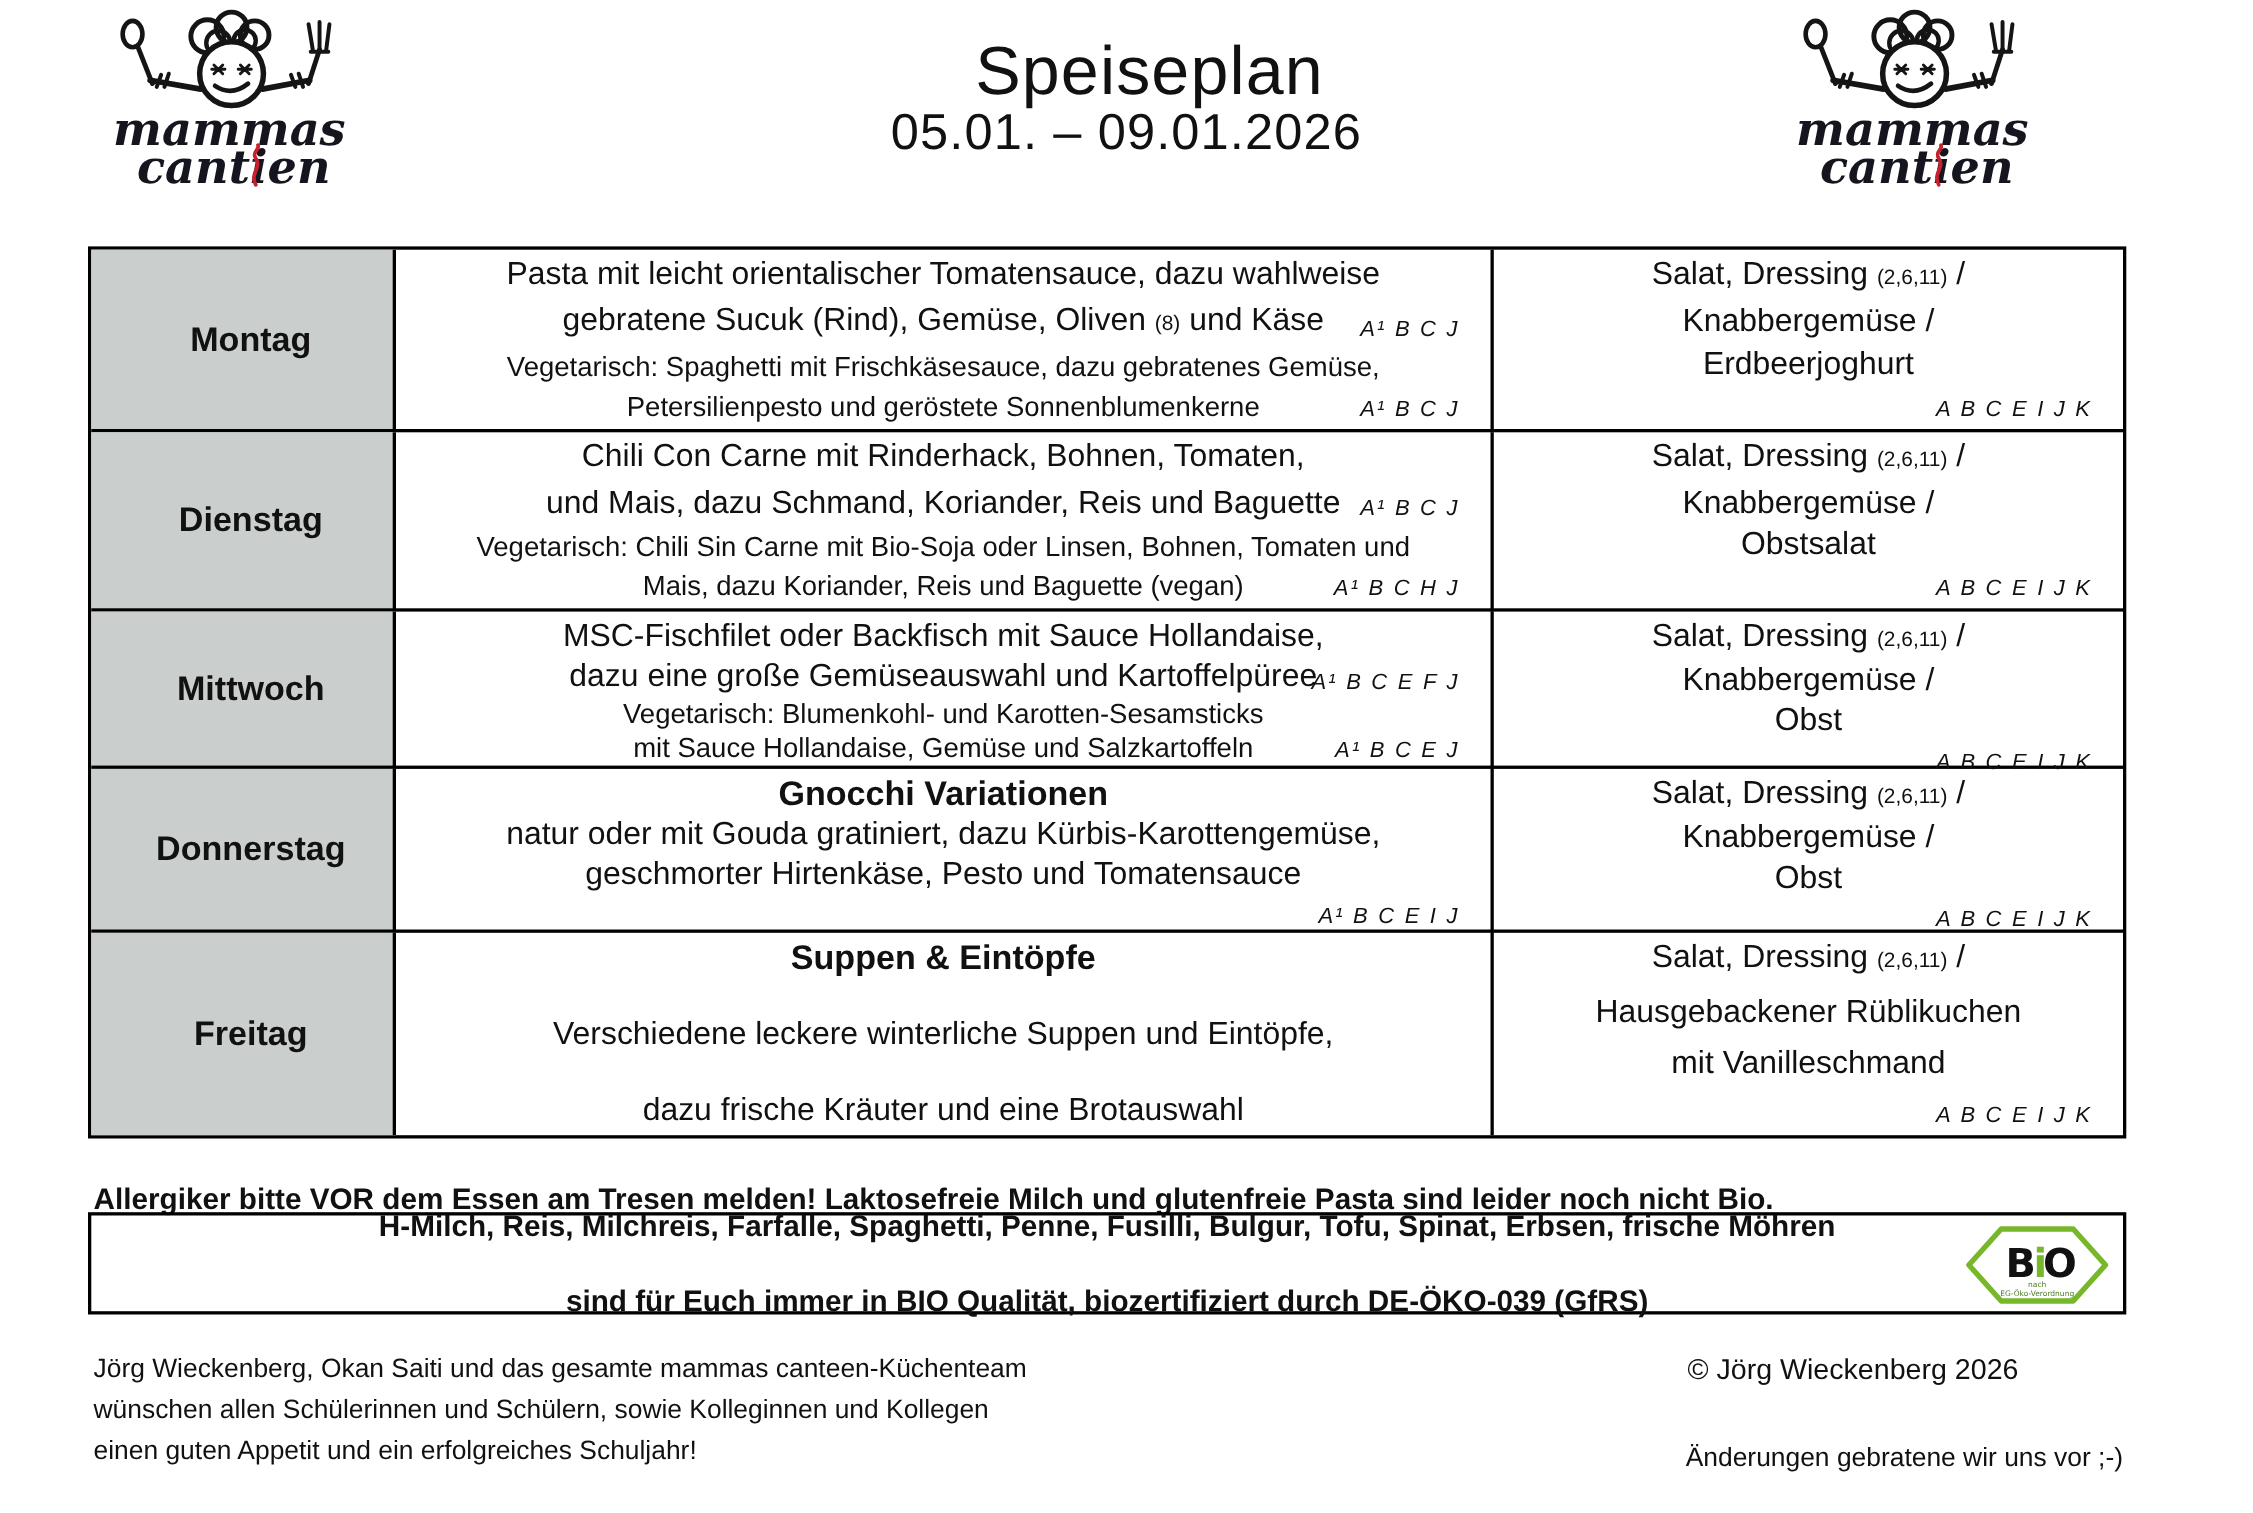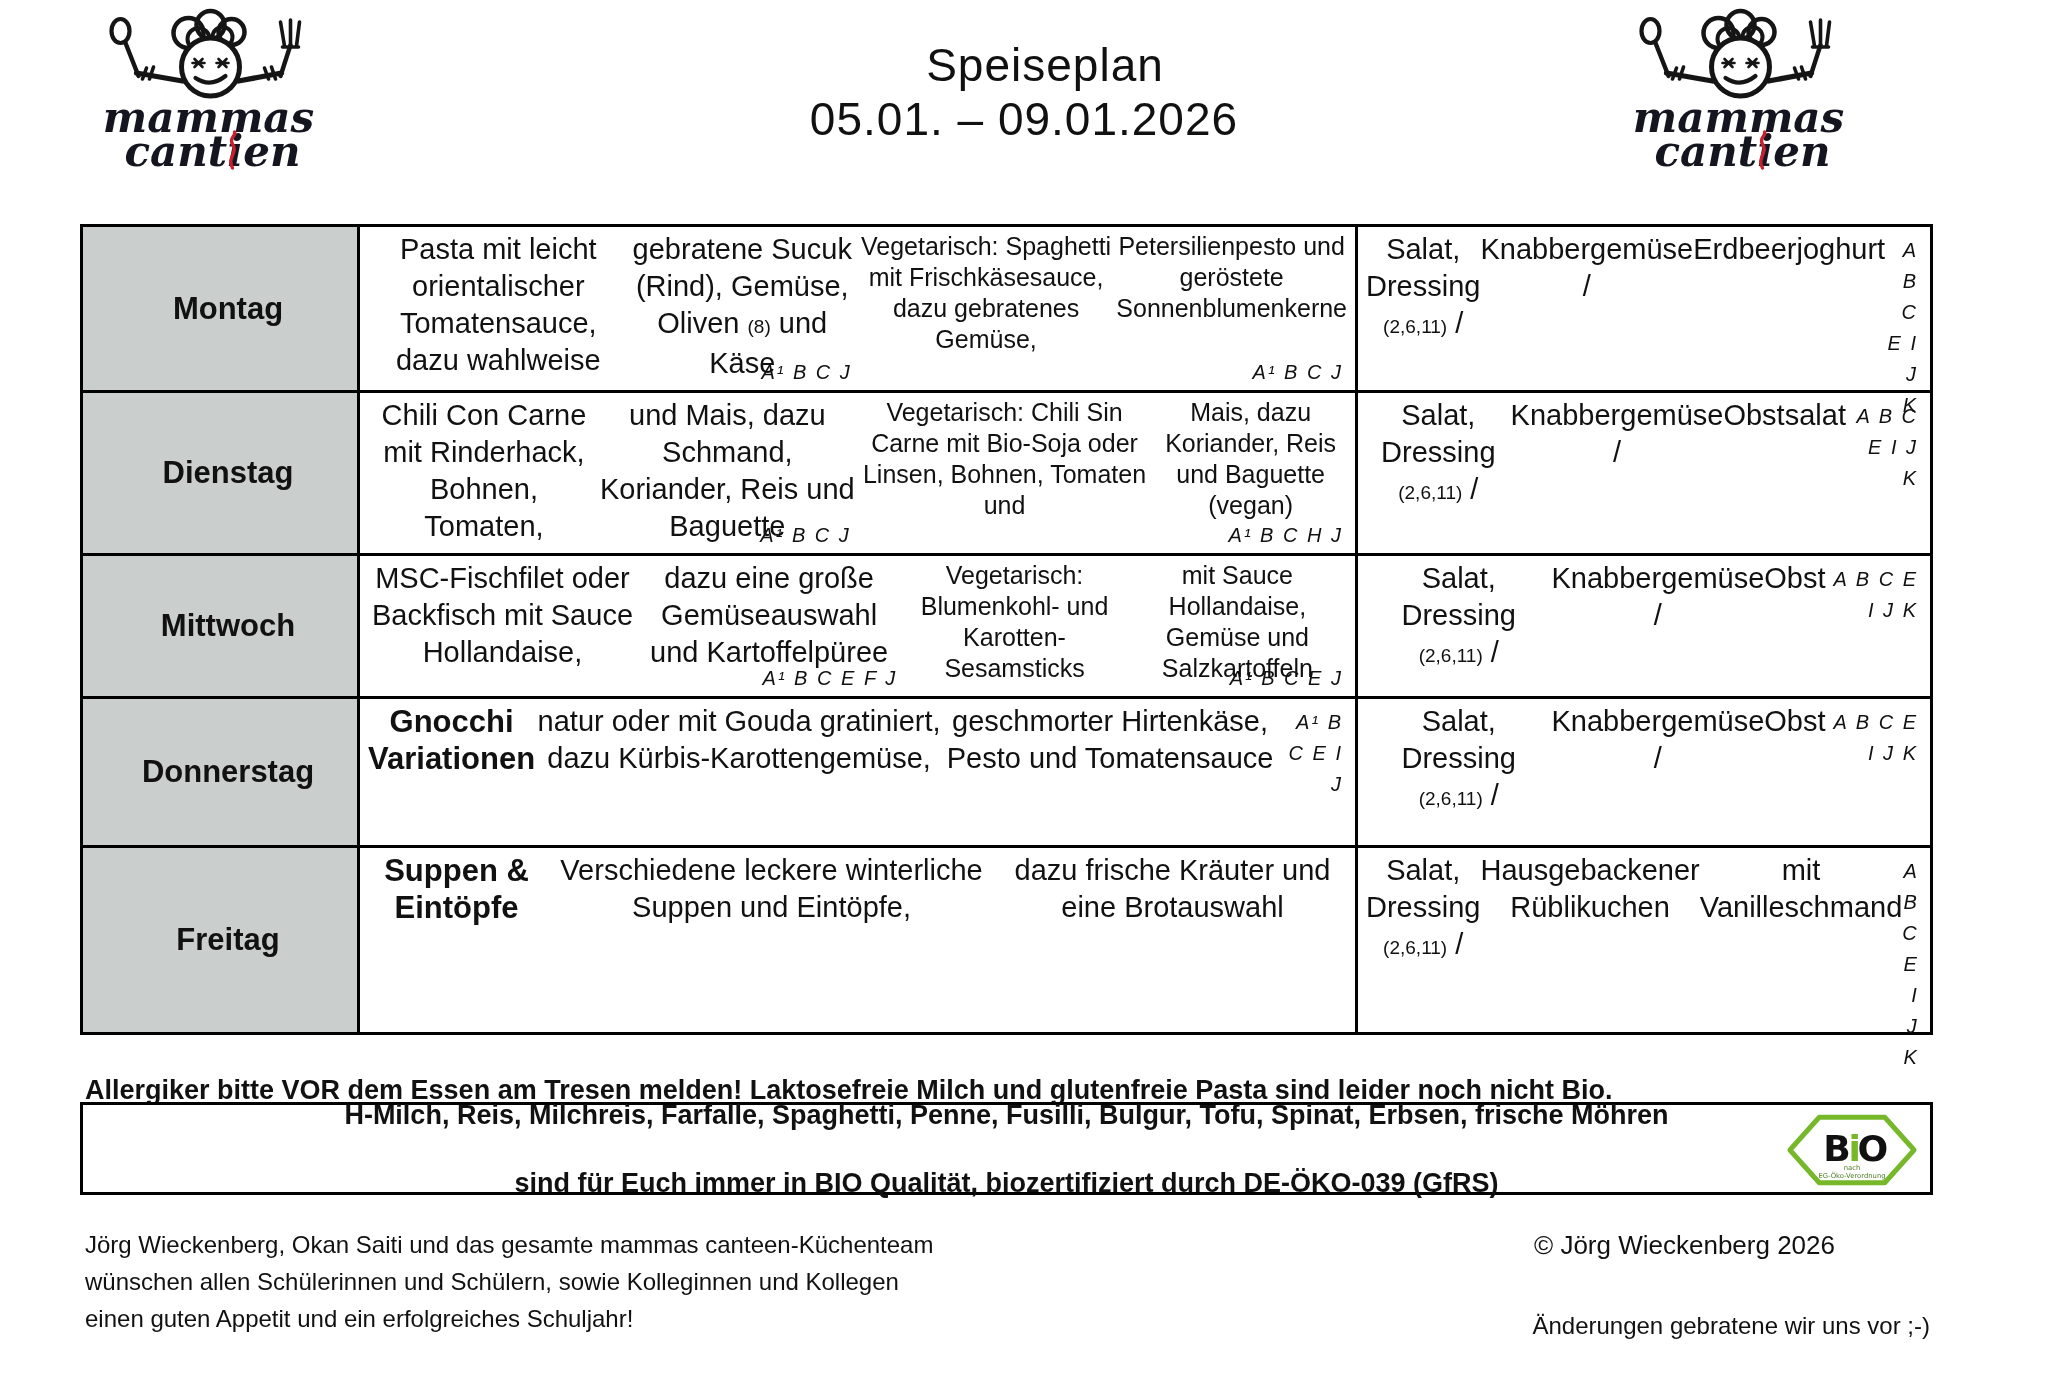--- a/index.html
+++ b/index.html
@@ -4,40 +4,40 @@
 <style>
   * { margin:0; padding:0; box-sizing:border-box; }
   body {
     width:2048px; height:1375px; position:relative; background:#fff;
     font-family:"Liberation Sans", sans-serif; color:#111; overflow:hidden;
   }
   .logo { position:absolute; top:6px; width:240px; height:168px; }
   .logo-left  { left:86px; }
   .logo-right { left:1616px; }
   .title-block { position:absolute; left:0; top:38px; width:2048px; text-align:center; }
-  .title-block .t1 { font-size:46px; line-height:54px; letter-spacing:1px;margin-left:42px; }
+  .title-block .t1 { font-size:62px; line-height:54px; letter-spacing:1px;margin-left:42px; }
   .title-block .t2 { font-size:46px; line-height:54px; letter-spacing:1px; }
 
   .menu-table {
     position:absolute; left:80px; top:224px; width:1853px;
     display:grid;
     grid-template-columns:277px 998px 572px;
     grid-template-rows:166px 163px 143px 149px 184px;
     border:3px solid #000;
   }
   .cell { border-right:3px solid #000; border-bottom:3px solid #000; position:relative;padding-left:16px; }
   .cell.col3 { border-right:none; }
   .cell.rowlast { border-bottom:none; }
   .day {
     background:#cacecc; display:flex; align-items:center; justify-content:center;
     font-weight:bold; font-size:31px;
   }
   .main, .sides {
-    display:flex; flex-direction:row; justify-content:flex-start;
-    text-align:center; padding:4px 8px;
+    display:flex; flex-direction:column; justify-content:space-between;
+    text-align:center; padding:4px 24px;
   }
   .main  { font-size:29px; }
   .sides { font-size:29px; }
   .line  { line-height:37px; position:relative; }
   .line.veg { font-size:25px; line-height:31px; }
   .line.boldtitle { font-weight:bold; font-size:31px; }
   .small-note { font-size:19px; }
   .codes {
     position:absolute; right:4px; bottom:3px;
     font-size:20px; font-style:italic; letter-spacing:2px; line-height:22px;

